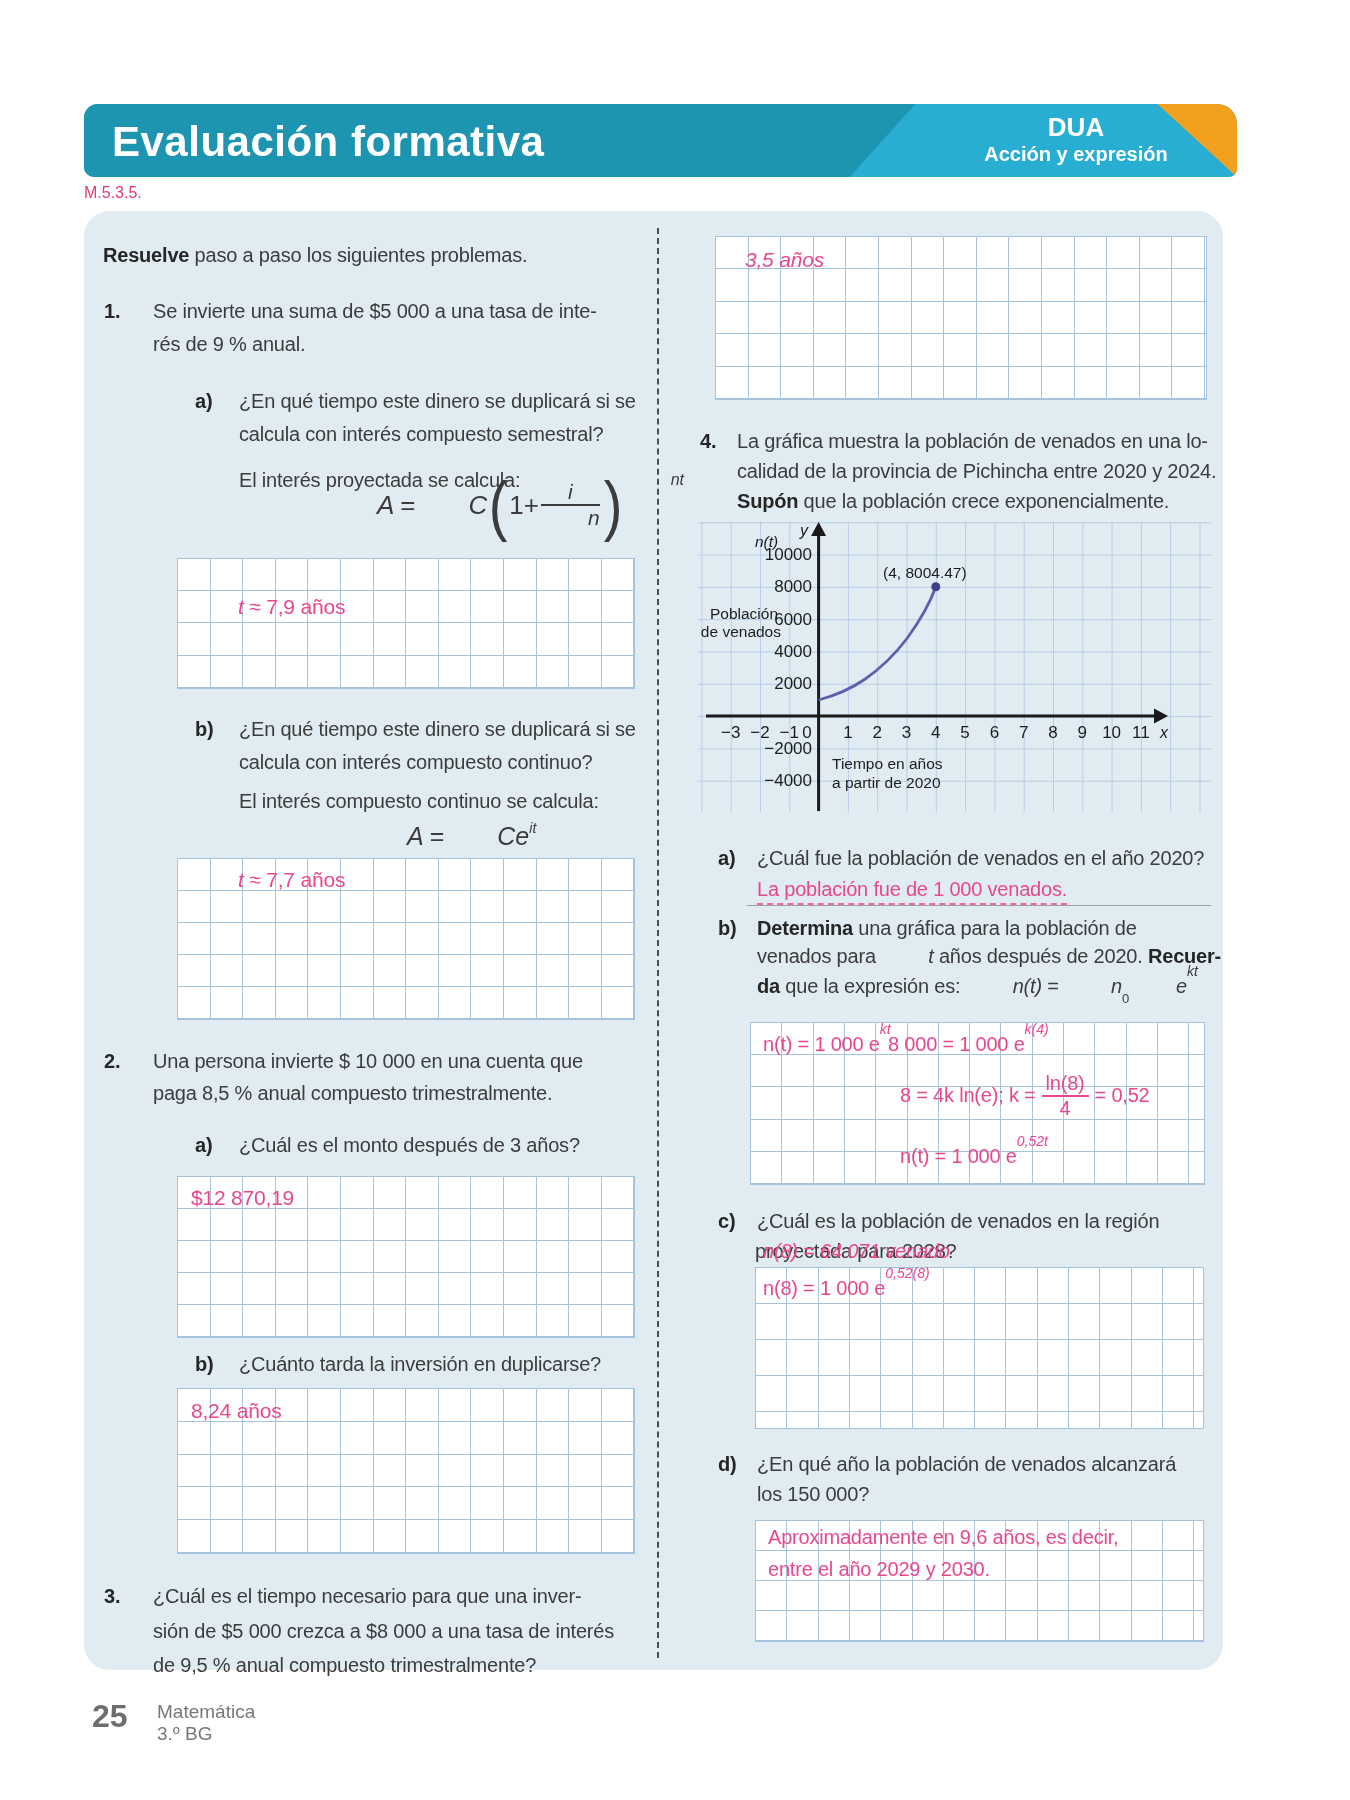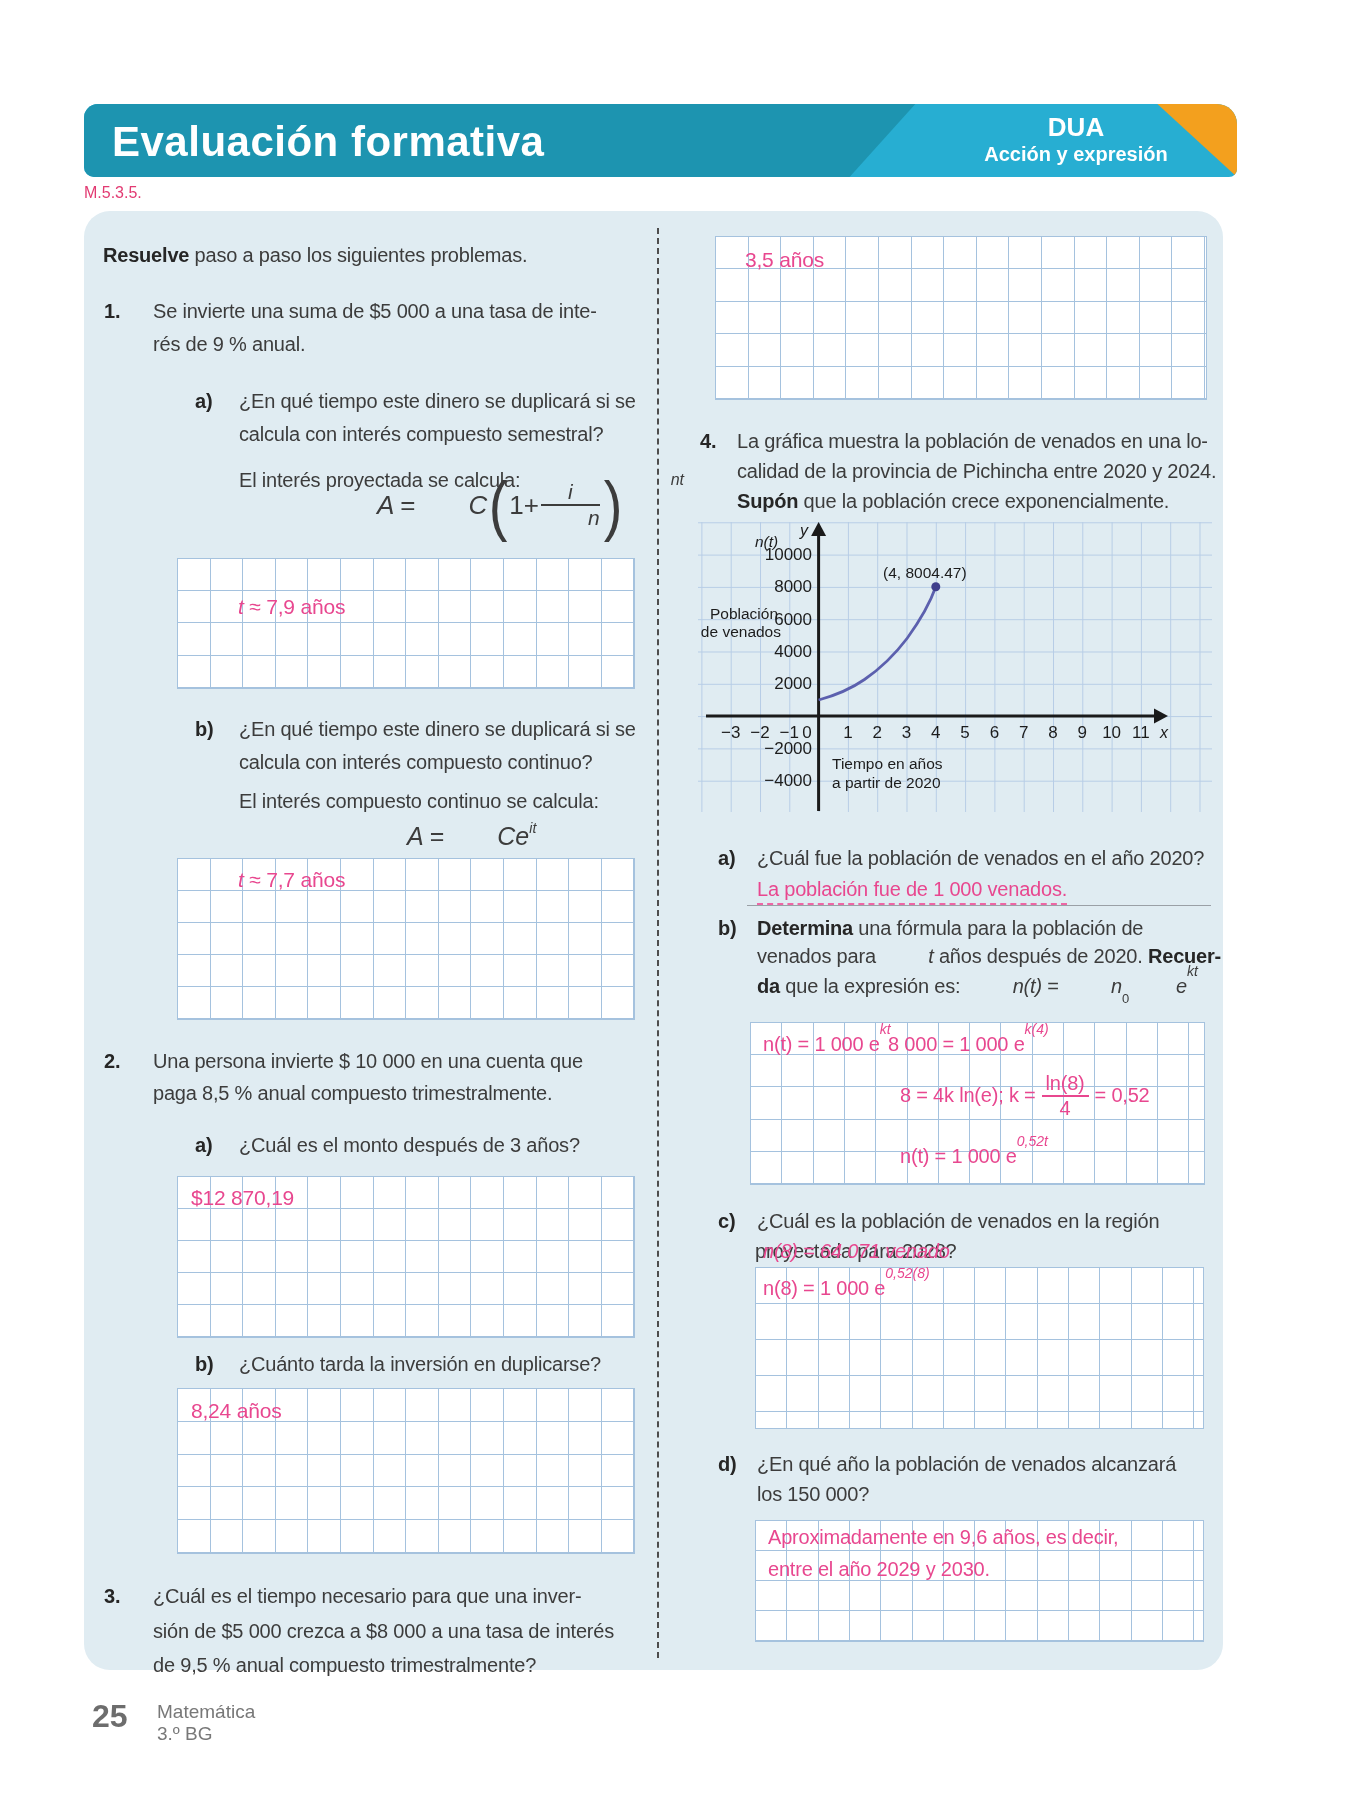--- a/index.html
+++ b/index.html
@@ -123,21 +123,21 @@
   <div class="t" style="left:239px;top:1352px;">¿Cuánto tarda la inversión en duplicarse?</div>
   <div class="gridbox" style="left:177px;top:1388px;width:456px;height:164px;--cw:32.6px;--rh:32.8px;"></div>
   <div class="t pink" style="left:191px;top:1398px;font-size:21px;">8,24 años</div>
 
   <div class="t num" style="left:104px;top:1584px;">3.</div>
   <div class="t" style="left:153px;top:1584px;">¿Cuál es el tiempo necesario para que una inver-</div>
   <div class="t" style="left:153px;top:1619px;">sión de $5 000 crezca a $8 000 a una tasa de interés</div>
   <div class="t" style="left:153px;top:1653px;">de 9,5 % anual compuesto trimestralmente?</div>
 
   <div class="gridbox" style="left:715px;top:236px;width:490px;height:162px;--cw:32.6px;--rh:32.4px;"></div>
-  <div class="t pink" style="left:745px;top:247px;font-size:21px;">3,5 años</div>
+  <div class="t pink" style="left:745px;top:247px;font-size:21px;font-style:italic;">3,5 años</div>
 
   <div class="t num" style="left:700px;top:429px;">4.</div>
   <div class="t" style="left:737px;top:429px;">La gráfica muestra la población de venados en una lo-</div>
   <div class="t" style="left:737px;top:459px;">calidad de la provincia de Pichincha entre 2020 y 2024.</div>
   <div class="t" style="left:737px;top:489px;"><span class="b">Supón</span><span> que la población crece exponencialmente.</span></div>
 
   <svg style="position:absolute;left:698px;top:522px;" width="514" height="290" viewBox="0 0 514 290">
     <defs>
       <pattern id="gg" width="29.3" height="32.3" patternUnits="userSpaceOnUse" patternTransform="translate(3.4,0.3)">
         <path d="M0.5,0 V32.3 M0,0.5 H29.3" stroke="#b7cde6" stroke-width="1" fill="none"></path>
@@ -187,21 +187,21 @@
     <text x="134" y="247" font-size="15.5">Tiempo en años</text>
     <text x="134" y="266" font-size="15.5">a partir de 2020</text>
   </svg>
 
   <div class="t num" style="left:718px;top:846px;">a)</div>
   <div class="t" style="left:757px;top:846px;">¿Cuál fue la población de venados en el año 2020?</div>
   <div class="t pink" style="left:757px;top:877px;"><span class="ansline">La población fue de 1 000 venados.</span></div>
   <div class="grayline" style="left:747px;top:905px;width:464px;"></div>
 
   <div class="t num" style="left:718px;top:916px;">b)</div>
-  <div class="t" style="left:757px;top:916px;"><span class="b">Determina</span><span> una fórmula para la población de</span></div>
+  <div class="t" style="left:757px;top:916px;"><span class="b">Determina</span><span> una gráfica para la población de</span></div>
   <div class="t" style="left:757px;top:944px;"><span>venados para </span><span class="it">t</span><span> años después de 2020. </span><span class="b">Recuer-</span></div>
   <div class="t" style="left:757px;top:972px;"><span class="b">da</span><span> que la expresión es: </span><span class="it">n(t)</span><span> = </span><span class="it">n</span><sub class="s">0</sub><span class="it">e</span><sup class="s">kt</sup></div>
 
   <div class="gridbox" style="left:750px;top:1022px;width:453px;height:161px;--cw:31.3px;--rh:32.2px;"></div>
   <div class="work" style="left:763px;top:1030px;"><span>n(t) = 1 000 e</span><sup class="s">kt</sup></div>
   <div class="work" style="left:888px;top:1030px;"><span>8 000 = 1 000 e</span><sup class="s">k(4)</sup></div>
   <div class="work" style="left:900px;top:1072px;display:flex;align-items:center;">
     <span>8 = 4k ln(e); k =</span>
     <span class="wfrac"><span class="fnum">ln(8)</span><span class="fden">4</span></span>
     <span>= 0,52</span>

